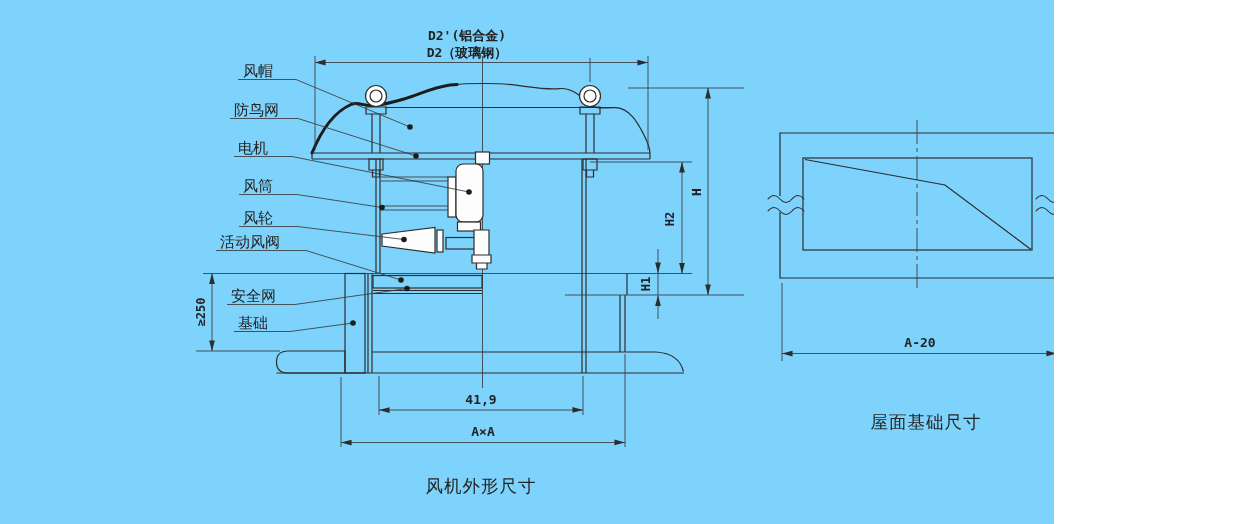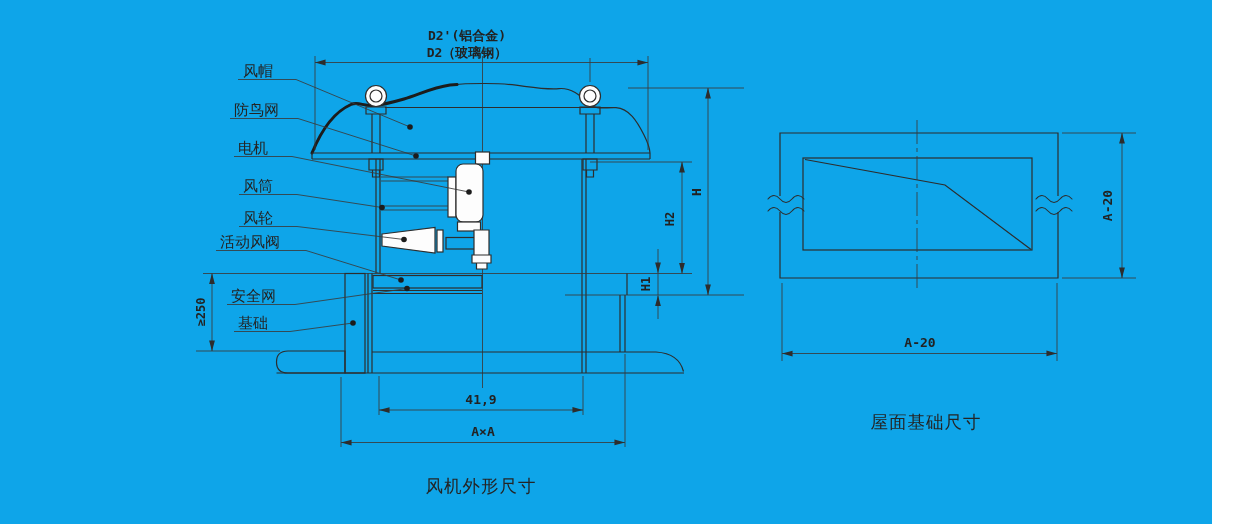--- a/index.html
+++ b/index.html
@@ -1,16 +1,16 @@
 <!DOCTYPE html>
 <html><head>
 <meta charset="utf-8">
 <style>
   html,body { margin:0; padding:0; background:#ffffff; }
-  #page { position:relative; width:1212px; height:524px; background:#0ea5e9; overflow:hidden;
+  #page { position:relative; width:1054px; height:524px; background:#7dd3fc; overflow:hidden;
           font-family:"Liberation Sans", sans-serif; }
   svg { display:block; }
   .s-main  { stroke:#2d2d2d; stroke-width:1.2; fill:none; }
   .s-thin  { stroke:#3a3a3a; stroke-width:0.85; fill:none; }
   .s-bold  { stroke:#1c1c1c; stroke-width:3; fill:none; stroke-linecap:round; }
   .s-wave  { stroke:#2d2d2d; stroke-width:1.1; fill:none; stroke-linecap:round; }
   .fill-w  { fill:#fdfdfd; }
   .dot     { fill:#1c1c1c; }
   .t-dim   { font-family:"DejaVu Sans Mono", monospace; font-size:13px; font-weight:600; fill:#222; }
   .t-dim-sm{ font-family:"DejaVu Sans Mono", monospace; font-size:12px; font-weight:600; fill:#222; }

